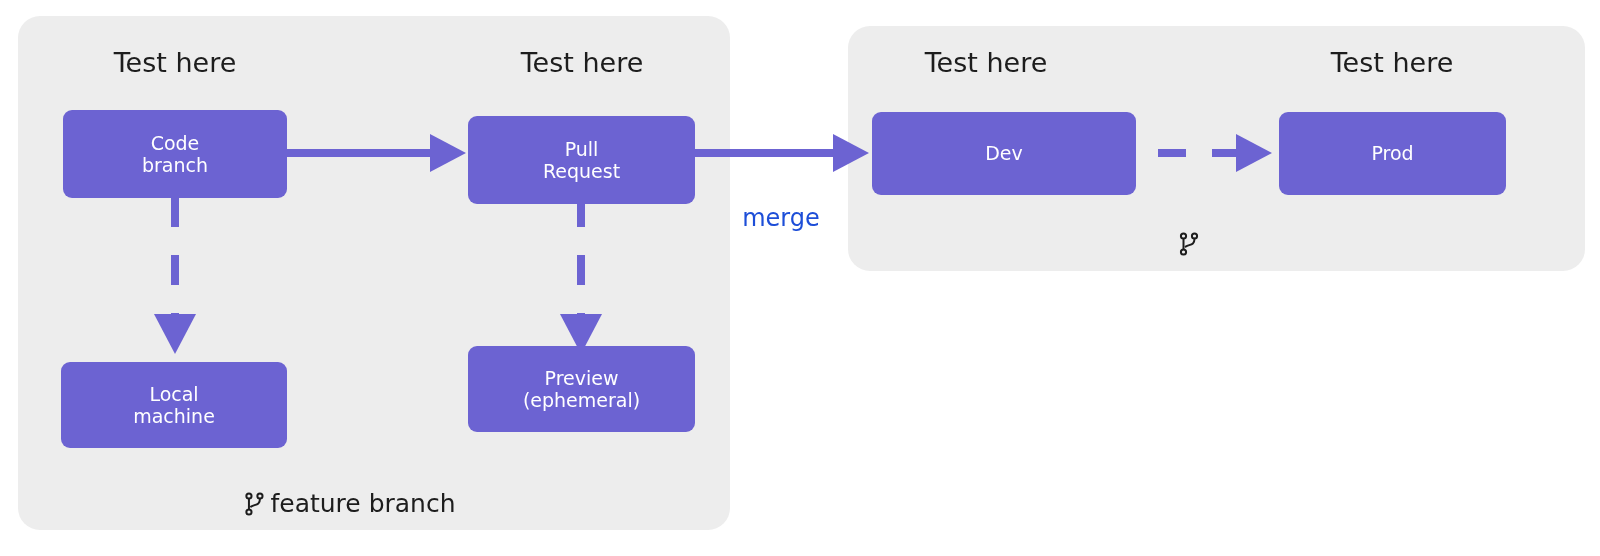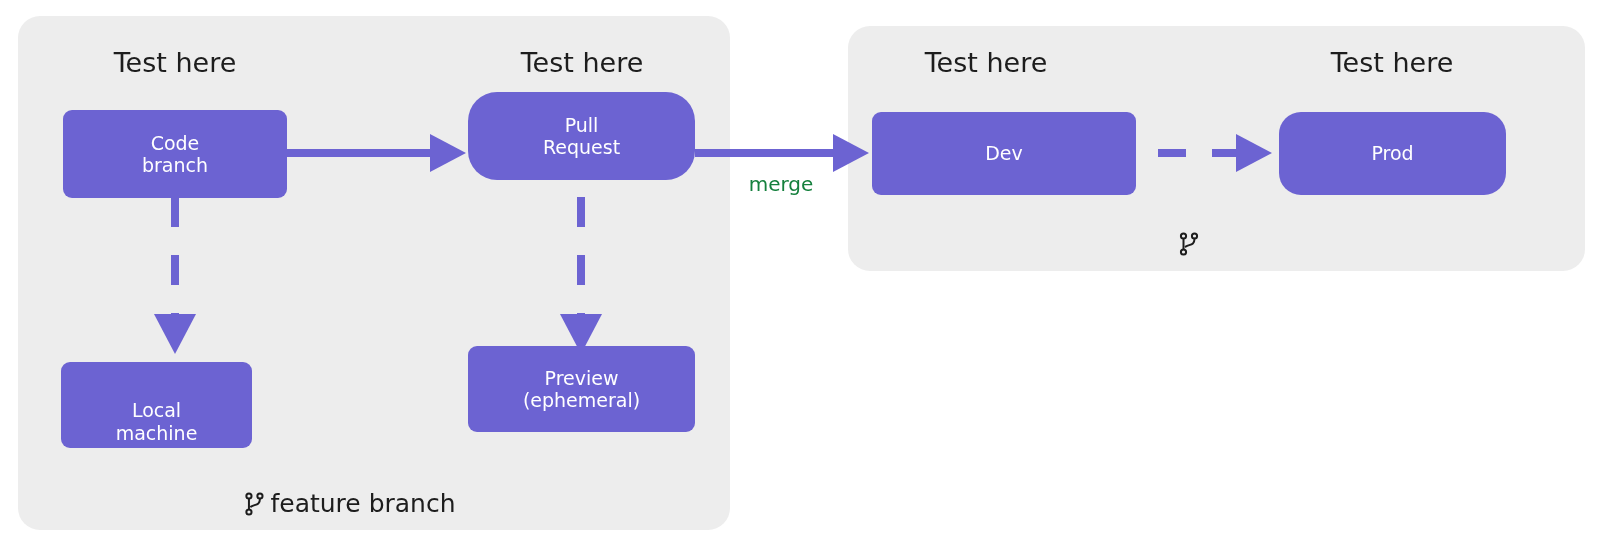--- a/index.html
+++ b/index.html
@@ -110,25 +110,26 @@
     width: 0;
     height: 0;
     border-left: 21px solid transparent;
     border-right: 21px solid transparent;
     border-top: 40px solid #6c63d2;
   }
 
   
   .edge-label {
     position: absolute;
-    color: #15803d;
-    font-size: 20px;
+    color: #1d4ed8;
+    font-size: 24px;
     line-height: 1;
     white-space: nowrap;
     transform: translateX(-50%);
+    margin-top: 32px;
   }
 
   
   .branch-caption {
     position: absolute;
     display: flex;
     align-items: center;
     gap: 6px;
     color: #1d1d1d;
     font-size: 25px;
@@ -174,40 +175,40 @@
   <div class="arrow-down" style="left:560px; top:314px;"></div>
 
   <div class="h-dashed" style="left:1104px; top:149px; width:134px;"></div>
   <div class="arrow-right" style="left:1236px; top:134px;"></div>
 
   <div class="node" style="left:63px; top:110px; width:224px; height:88px;">
     <span class="node-text">Code
 branch</span>
   </div>
 
-  <div class="node" style="left:468px; top:92px; width:227px; height:88px;border-radius:29px;">
+  <div class="node" style="left:468px; top:116px; width:227px; height:88px;">
     <span class="node-text">Pull
 Request</span>
   </div>
 
-  <div class="node" style="left:61px; top:362px; width:191px; height:86px;align-items:flex-end;">
+  <div class="node" style="left:61px; top:362px; width:226px; height:86px;">
     <span class="node-text">Local
 machine</span>
   </div>
 
   <div class="node" style="left:468px; top:346px; width:227px; height:86px;">
     <span class="node-text">Preview
 (ephemeral)</span>
   </div>
 
   <div class="node" style="left:872px; top:112px; width:264px; height:83px;">
     <span class="node-text">Dev</span>
   </div>
 
-  <div class="node" style="left:1279px; top:112px; width:227px; height:83px;border-radius:22px;">
+  <div class="node" style="left:1279px; top:112px; width:227px; height:83px;">
     <span class="node-text">Prod</span>
   </div>
 
   <div class="branch-caption" style="left:350px; top:491px;align-items:flex-end;">
     <span class="git-icon">
       <svg width="20" height="24" viewBox="0 0 20 24" xmlns="http://www.w3.org/2000/svg">
         <circle cx="4.5" cy="4" r="2.6" fill="none" stroke="#1d1d1d" stroke-width="2"></circle>
         <circle cx="15.5" cy="4" r="2.6" fill="none" stroke="#1d1d1d" stroke-width="2"></circle>
         <circle cx="4.5" cy="20" r="2.6" fill="none" stroke="#1d1d1d" stroke-width="2"></circle>
         <path d="M4.5 6.8 L4.5 17.2" stroke="#1d1d1d" stroke-width="2" fill="none"></path>

